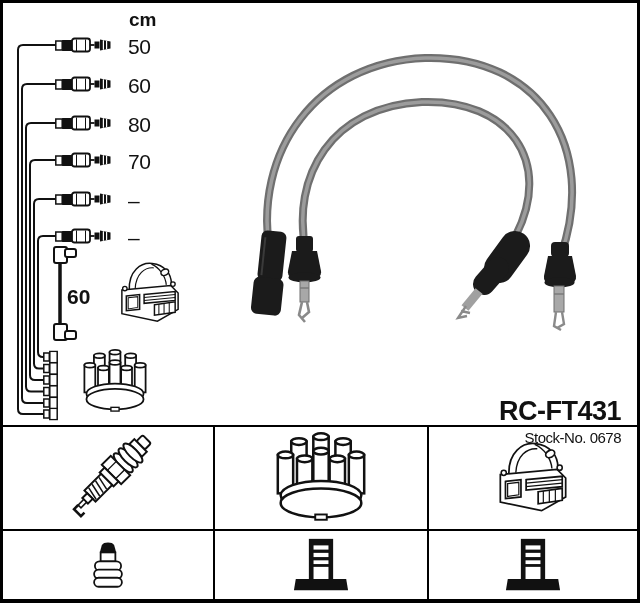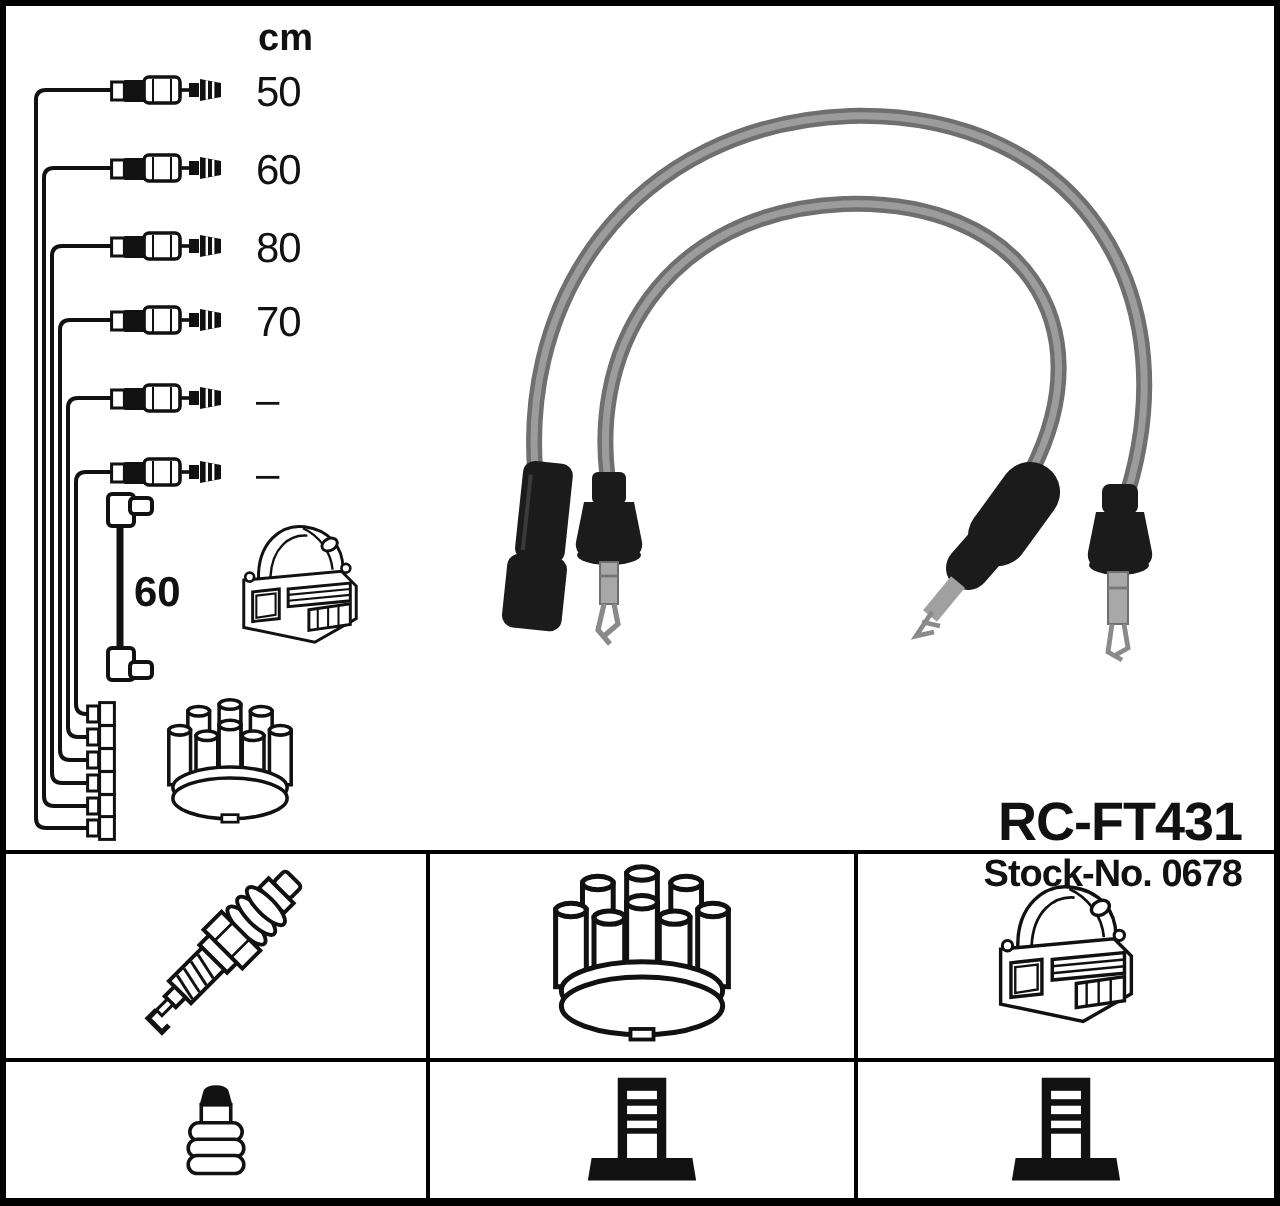--- a/index.html
+++ b/index.html
@@ -11,21 +11,21 @@
   #top{position:relative;width:634px;height:422px;}
   #top-art{position:absolute;left:0;top:0;}
   .len-label{
     position:absolute;left:125px;width:40px;font-weight:normal;font-size:21px;
     line-height:24px;letter-spacing:-0.5px;white-space:nowrap;
   }
   .unit-label{position:absolute;left:126px;top:7px;font-weight:bold;font-size:19px;line-height:20px;}
   .coilwire-label{position:absolute;left:64px;top:283px;font-weight:bold;font-size:21px;line-height:22px;}
   #product-block{position:absolute;right:16px;top:354px;text-align:right;}
   #product-code{font-weight:bold;font-size:27px;line-height:28px;letter-spacing:-0.5px;margin-top:40px;}
-  #product-stock{font-weight:bold;font-size:19px;line-height:21px;letter-spacing:-0.5px;margin-top:2px;}
+  #product-stock{font-weight:normal;font-size:15px;line-height:21px;letter-spacing:-0.5px;margin-top:2px;}
   #legend{
     width:634px;height:174px;border-top:2px solid #000;
     display:grid;grid-template-columns:210px 214px 1fr;grid-template-rows:102px 70px;
   }
   .cell{
     display:flex;align-items:center;justify-content:center;
     box-sizing:border-box;background:#fff;
   }
   .cell.c1,.cell.c2{border-left:2px solid #000;}
   .cell.r1{border-top:2px solid #000;}

